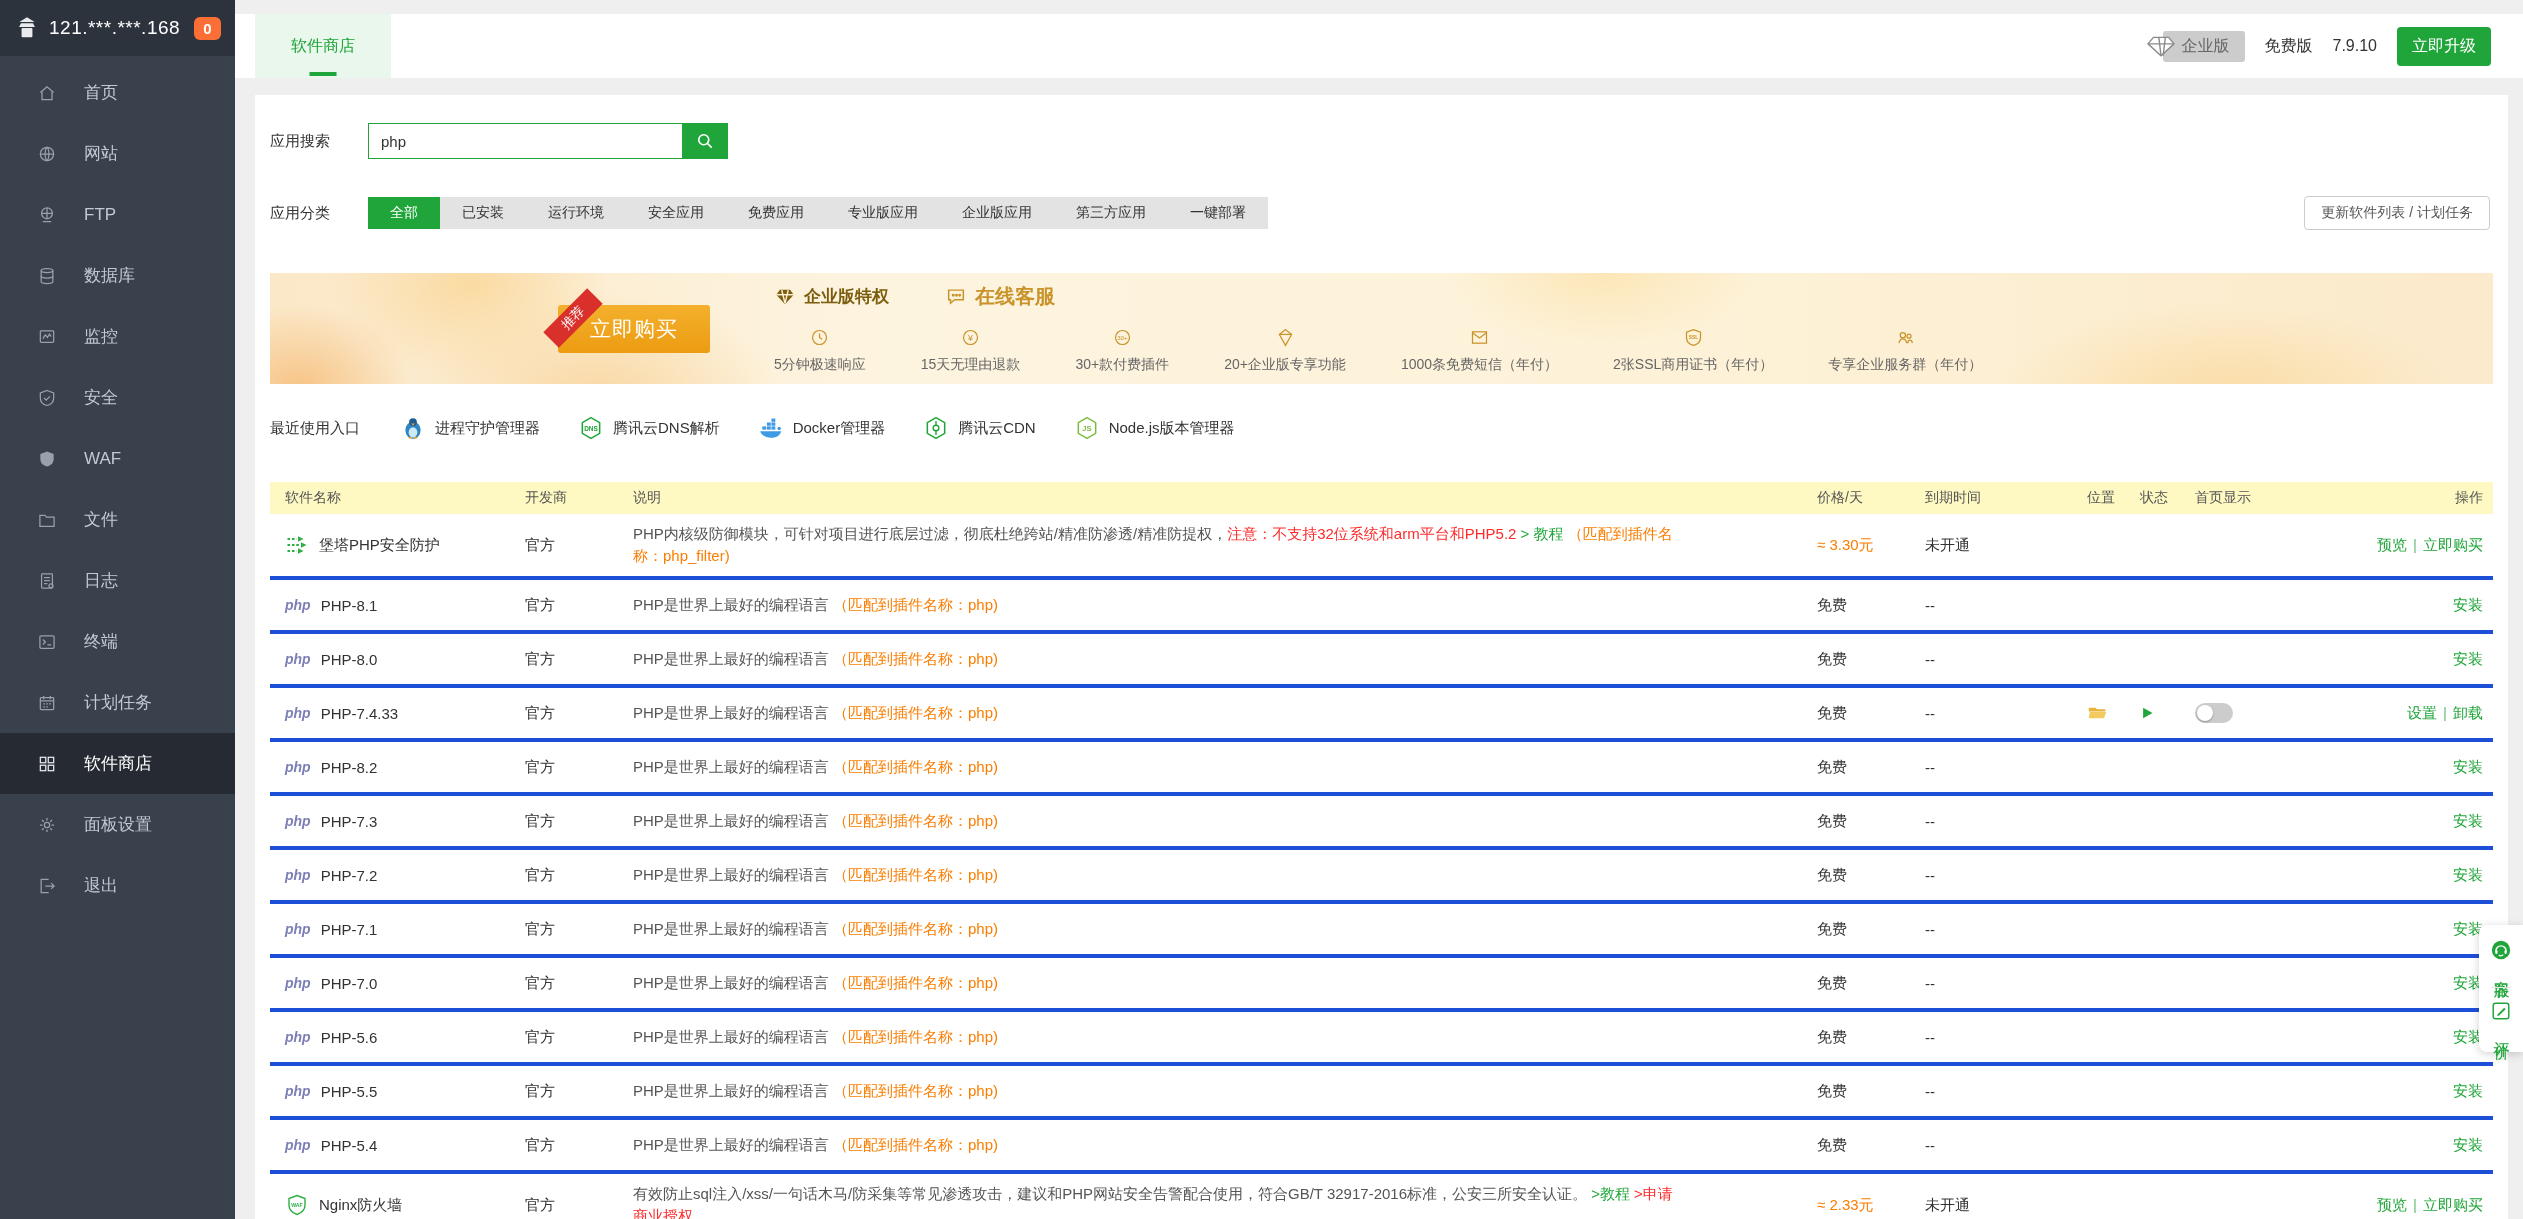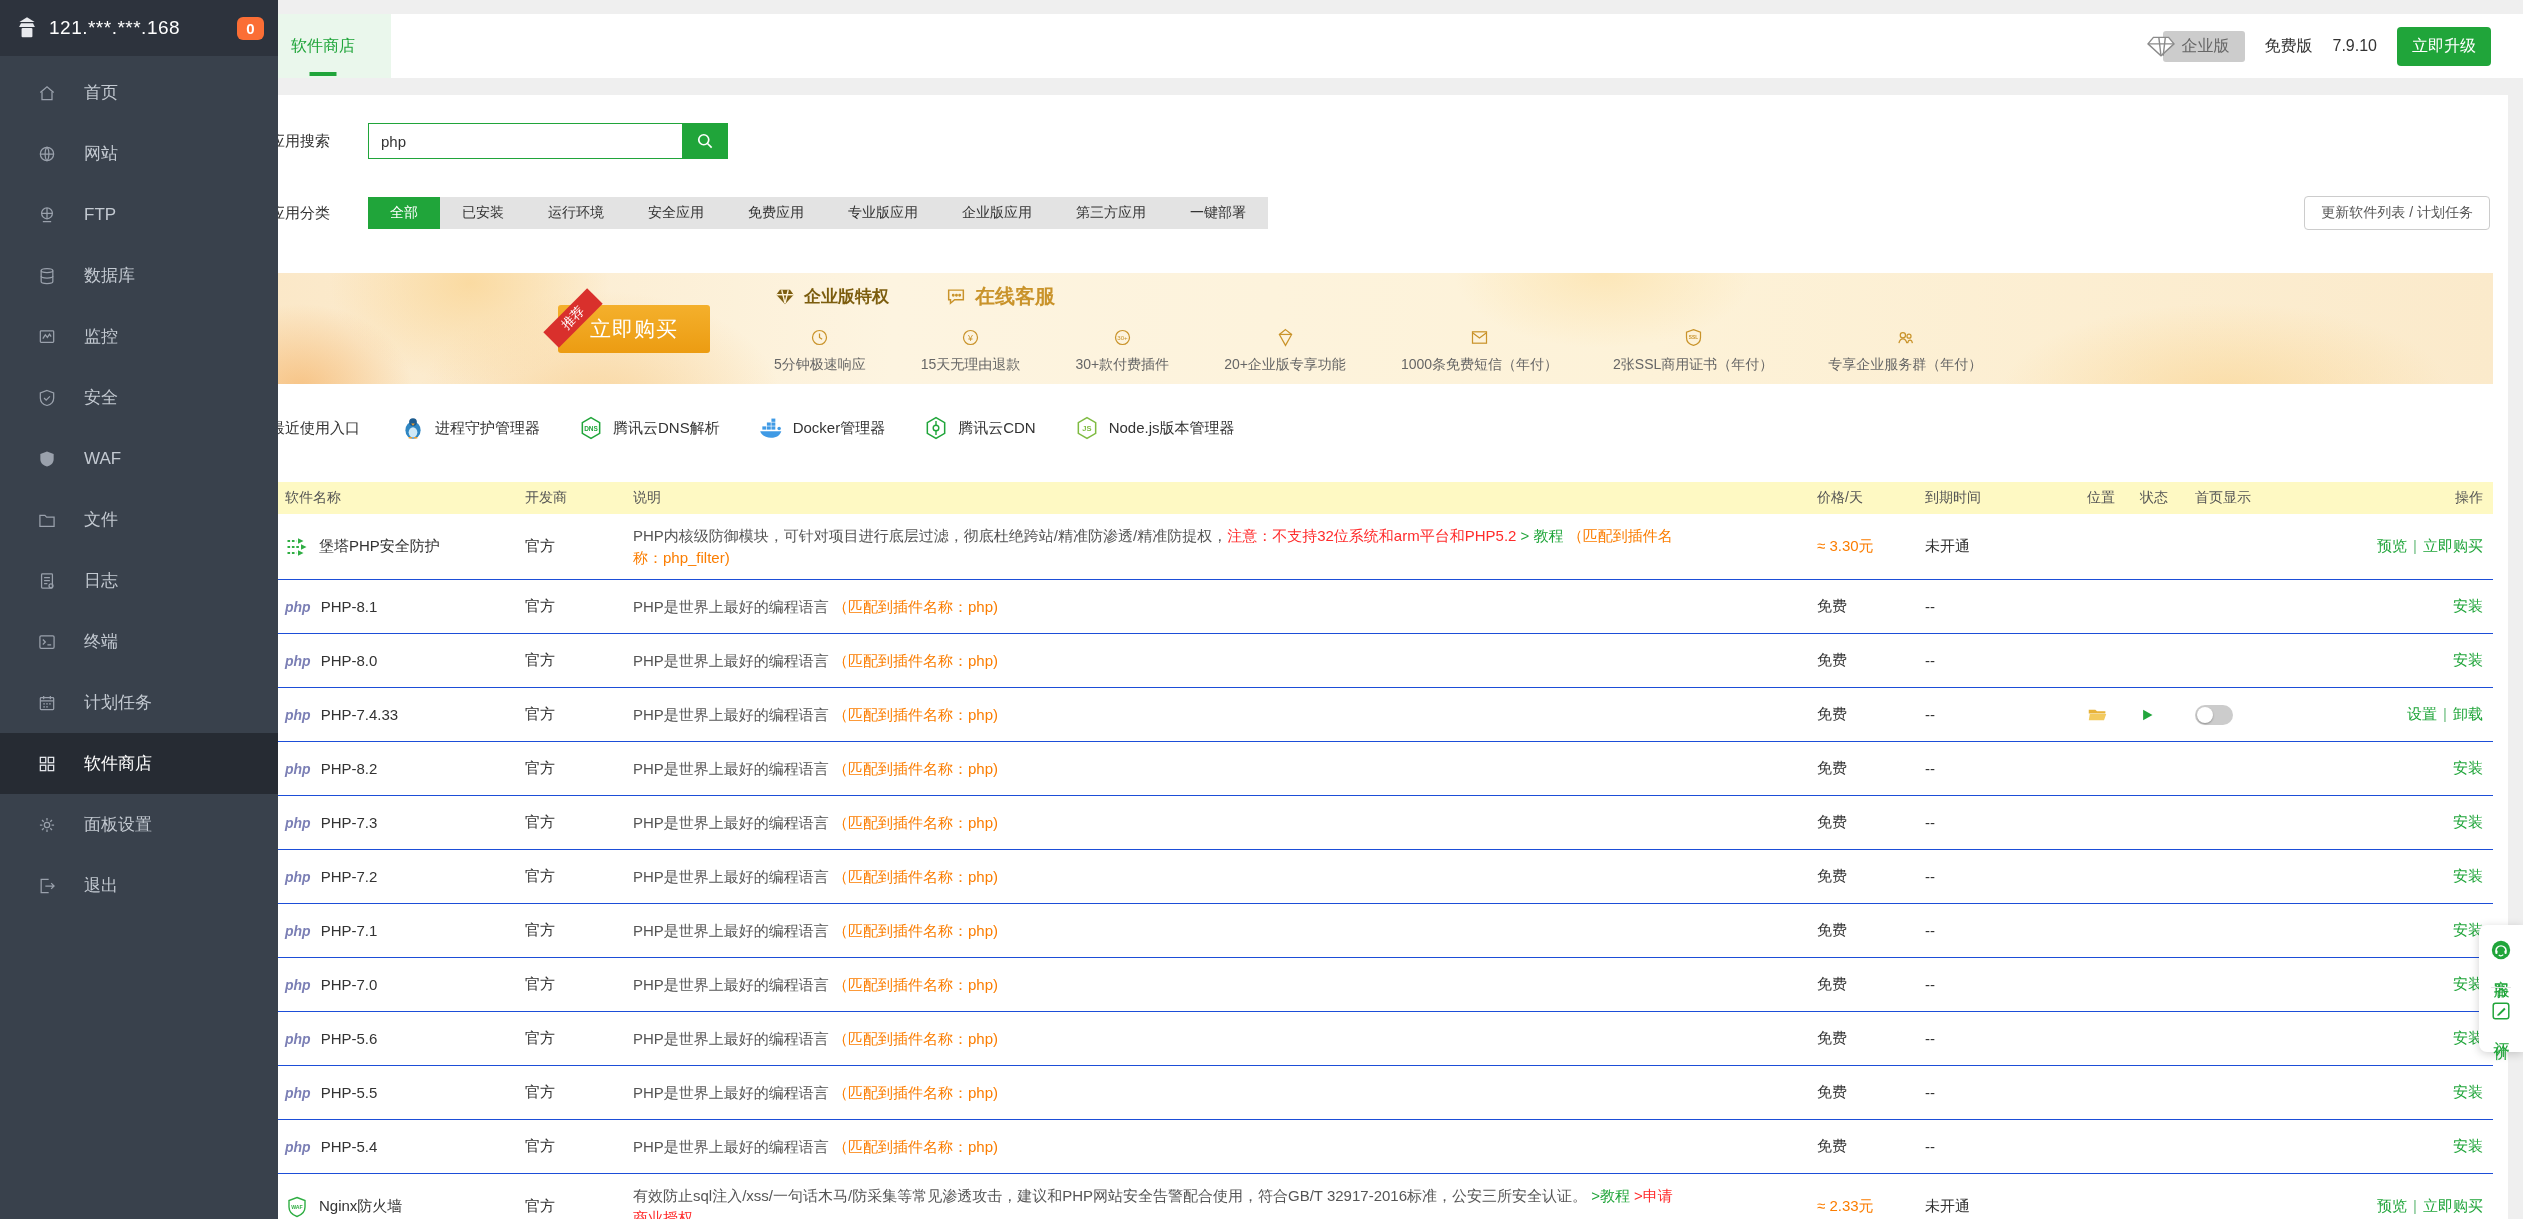--- a/index.html
+++ b/index.html
@@ -1,21 +1,21 @@
 <!DOCTYPE html>
 <html><head>
 <meta charset="utf-8">
 <style>
   * { margin:0; padding:0; box-sizing:border-box; }
   html,body { width:2523px; height:1219px; overflow:hidden; }
   body { background:#efefef; font-family:"Liberation Sans","DejaVu Sans",sans-serif; position:relative; color:#333; }
   svg { display:block; }
 
   
-  .sidebar { position:absolute; left:0; top:0; width:278px; height:1219px; background:#39414c; z-index:5; }
+  .sidebar { position:absolute; left:0; top:0; width:235px; height:1219px; background:#39414c; z-index:5; }
   .sidebar-top { height:56px; background:#2d333d; display:flex; align-items:center; padding:0 14px; gap:9px; }
   .logo-icon svg { width:26px; height:26px; }
   .server-ip { color:#fff; font-size:19px; letter-spacing:.5px; }
   .msg-badge { margin-left:auto; background:#fb6e35; color:#fff; border-radius:6px; min-width:27px; height:23px; display:flex; align-items:center; justify-content:center; font-size:15px; font-weight:bold; padding:0 7px; }
   .menu { padding-top:6px; }
   .menu-item { height:61px; display:flex; align-items:center; padding-left:37px; gap:27px; color:#c3c9d1; font-size:17px; cursor:pointer; }
   .menu-item .mi-icon svg { width:20px; height:20px; stroke:#9aa1ac; fill:none; stroke-width:1.5; }
   .menu-item.active { background:#262b33; color:#fff; }
   .menu-item.active .mi-icon svg { stroke:#e8eaee; }
 
@@ -79,21 +79,21 @@
   .recent-item svg { width:26px; height:26px; }
 
   
   .table { margin-top:41px; }
   .thead, .trow { display:grid; grid-template-columns:250px 108px 1fr 108px 162px 53px 55px 130px 180px; align-items:center; }
   .thead { background:#fef9c3; height:32px; font-size:14px; color:#555; }
   .thead > div { padding-left:12px; }
   .thead > div:first-child { padding-left:15px; }
   .thead > div.c-desc, .thead > div.c-vendor { padding-left:5px; }
   .thead > div.c-ops { text-align:right; padding-right:10px; }
-  .trow { min-height:54px; border-bottom:1px solid #1d4ed8; font-size:15px; }
+  .trow { min-height:54px; border-bottom:4px solid #1d4ed8; font-size:15px; }
   .trow.tall { min-height:66px; }
   .cell-name { display:flex; align-items:center; gap:10px; padding-left:15px; color:#333; cursor:pointer; }
   .cell-name .app-icon svg { width:24px; height:24px; }
   .php-logo { font-style:italic; font-weight:bold; font-size:14px; color:#7b7fb5; }
   .cell-vendor { padding-left:5px; color:#333; }
   .cell-desc { padding-left:5px; padding-right:120px; color:#555; line-height:22px; }
   .cell-desc .warn { color:#ff2b2b; }
   .cell-desc .link { color:#20a53a; cursor:pointer; }
   .cell-desc .match { color:#fb7d01; }
   .cell-price { padding-left:12px; color:#333; }

